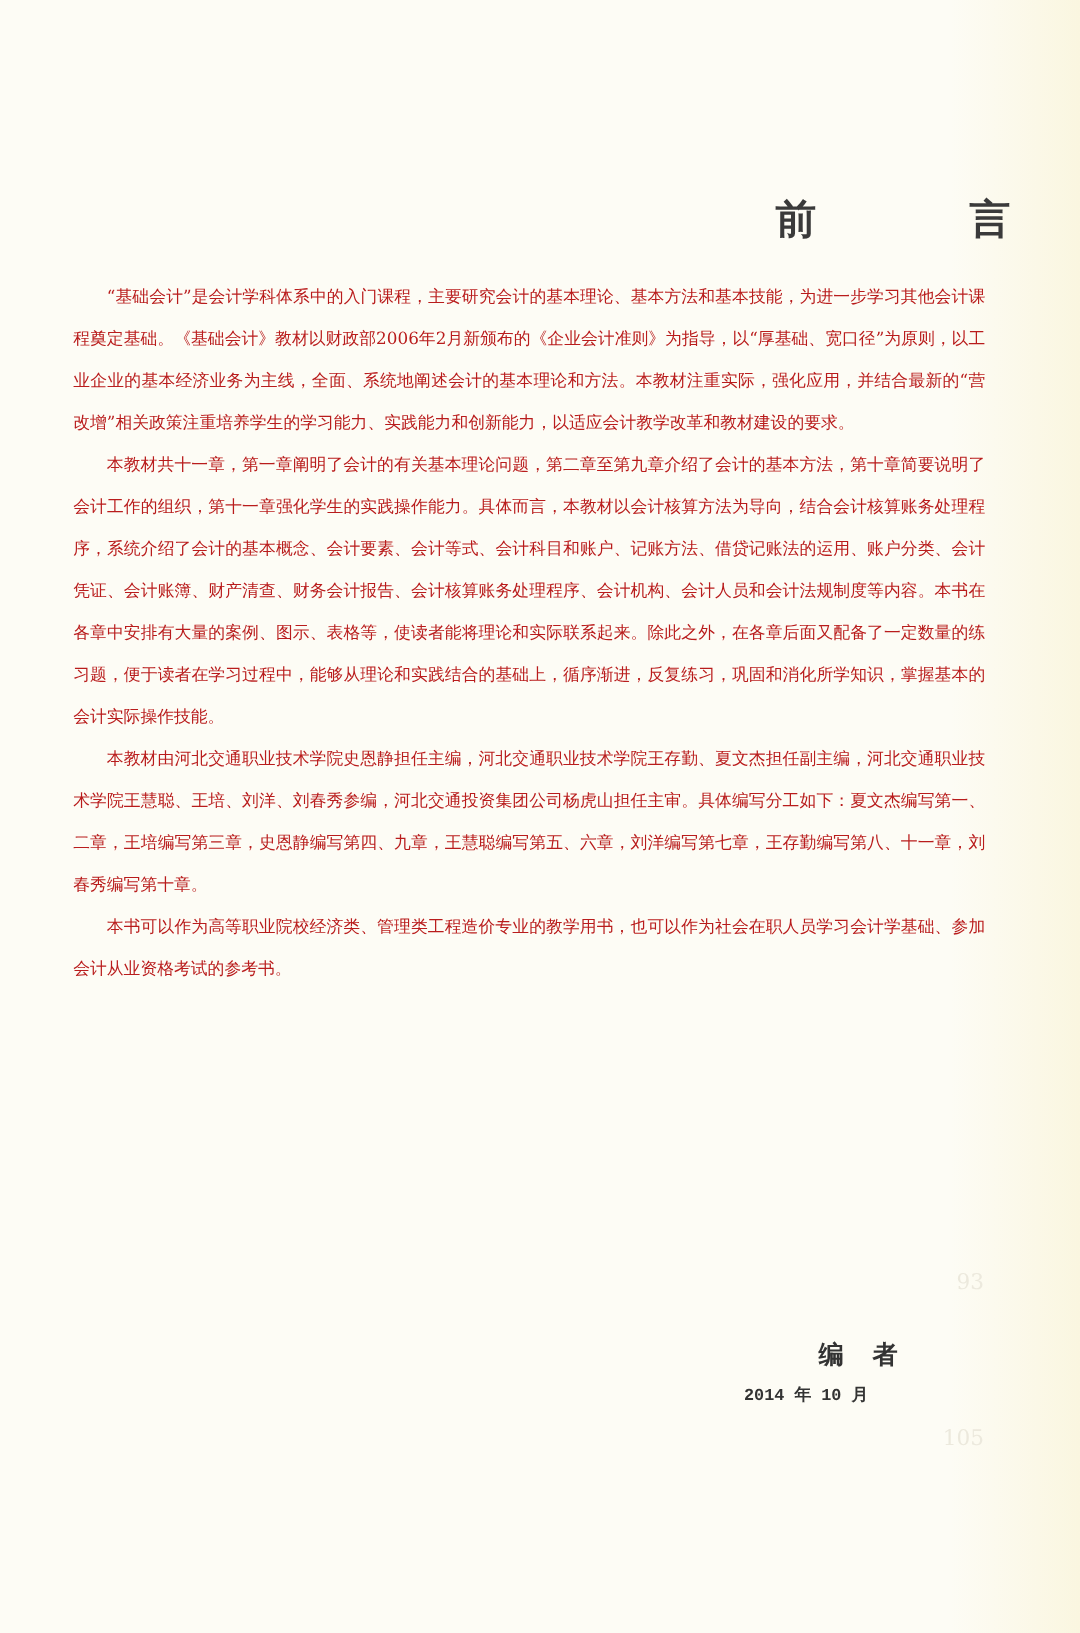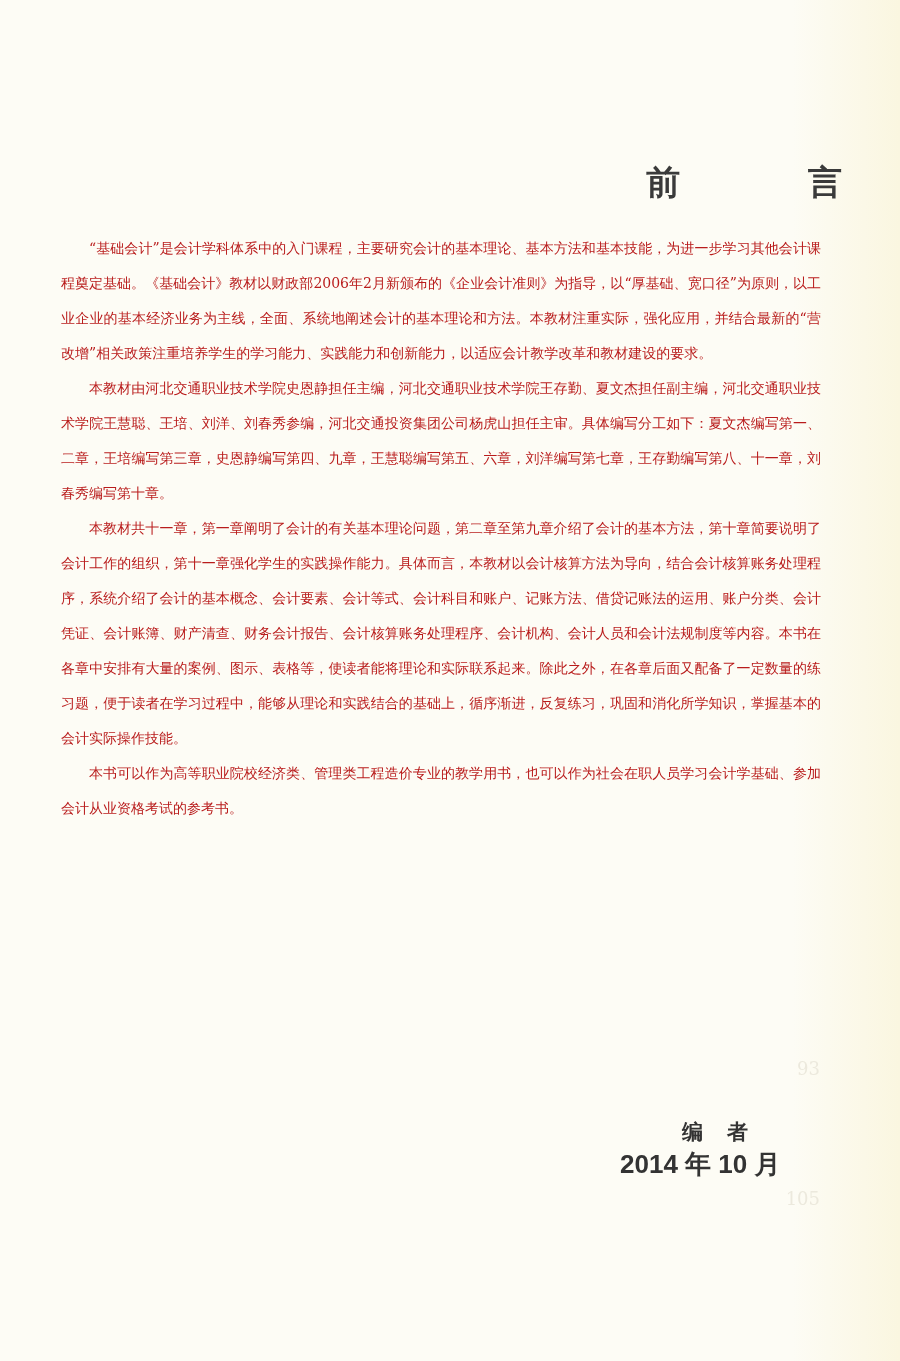--- a/index.html
+++ b/index.html
@@ -25,43 +25,43 @@
     }
     .body-text {
       position: absolute; top: 231px; left: 61px; width: 760px;
       font-size: 14px; line-height: 35px;
       text-align: justify;
       color: #b91c1c;
     }
     .para { margin: 0; text-indent: 2em; }
     .signature {
       position: absolute; top: 1116px; left: 620px; width: 200px;
-      font-family: Liberation Sans, sans-serif;
+      font-family: Liberation Mono, monospace;
       font-weight: bold; color: #333;
     }
     .sig-role { font-size: 21px; letter-spacing: 24px; margin-left: 62px; line-height: 32px; }
-    .sig-date { font-size: 26px; line-height: 32px; margin-left: 0; }
+    .sig-date { font-size: 14px; line-height: 32px; margin-left: 0; }
     .ghost {
       position: absolute; right: 80px; font-size: 18px; color: #ece9dd;
       font-family: "DejaVu Serif", serif;
     }
   </style>
 </head>
 <body>
 
 <div class="page-tint"></div>
 
 <div class="ghost" style="top:1058px">93</div>
 <div class="ghost" style="top:1188px">105</div>
 
 <h1 class="title" style="margin:0;">前 言</h1>
 
 <div class="body-text">
   <p class="para">“基础会计”是会计学科体系中的入门课程，主要研究会计的基本理论、基本方法和基本技能，为进一步学习其他会计课程奠定基础。《基础会计》教材以财政部2006年2月新颁布的《企业会计准则》为指导，以“厚基础、宽口径”为原则，以工业企业的基本经济业务为主线，全面、系统地阐述会计的基本理论和方法。本教材注重实际，强化应用，并结合最新的“营改增”相关政策注重培养学生的学习能力、实践能力和创新能力，以适应会计教学改革和教材建设的要求。</p>
+  <p class="para">本教材共十一章，第一章阐明了会计的有关基本理论问题，第二章至第九章介绍了会计的基本方法，第十章简要说明了会计工作的组织，第十一章强化学生的实践操作能力。具体而言，本教材以会计核算方法为导向，结合会计核算账务处理程序，系统介绍了会计的基本概念、会计要素、会计等式、会计科目和账户、记账方法、借贷记账法的运用、账户分类、会计凭证、会计账簿、财产清查、财务会计报告、会计核算账务处理程序、会计机构、会计人员和会计法规制度等内容。本书在各章中安排有大量的案例、图示、表格等，使读者能将理论和实际联系起来。除此之外，在各章后面又配备了一定数量的练习题，便于读者在学习过程中，能够从理论和实践结合的基础上，循序渐进，反复练习，巩固和消化所学知识，掌握基本的会计实际操作技能。</p>
   <p class="para">本教材由河北交通职业技术学院史恩静担任主编，河北交通职业技术学院王存勤、夏文杰担任副主编，河北交通职业技术学院王慧聪、王培、刘洋、刘春秀参编，河北交通投资集团公司杨虎山担任主审。具体编写分工如下：夏文杰编写第一、二章，王培编写第三章，史恩静编写第四、九章，王慧聪编写第五、六章，刘洋编写第七章，王存勤编写第八、十一章，刘春秀编写第十章。</p>
-  <p class="para">本教材共十一章，第一章阐明了会计的有关基本理论问题，第二章至第九章介绍了会计的基本方法，第十章简要说明了会计工作的组织，第十一章强化学生的实践操作能力。具体而言，本教材以会计核算方法为导向，结合会计核算账务处理程序，系统介绍了会计的基本概念、会计要素、会计等式、会计科目和账户、记账方法、借贷记账法的运用、账户分类、会计凭证、会计账簿、财产清查、财务会计报告、会计核算账务处理程序、会计机构、会计人员和会计法规制度等内容。本书在各章中安排有大量的案例、图示、表格等，使读者能将理论和实际联系起来。除此之外，在各章后面又配备了一定数量的练习题，便于读者在学习过程中，能够从理论和实践结合的基础上，循序渐进，反复练习，巩固和消化所学知识，掌握基本的会计实际操作技能。</p>
   <p class="para">本书可以作为高等职业院校经济类、管理类工程造价专业的教学用书，也可以作为社会在职人员学习会计学基础、参加会计从业资格考试的参考书。</p>
 </div>
 
 <div class="signature">
   <div class="sig-role">编者</div>
   <div class="sig-date">2014 年 10 月</div>
 </div>
 
 </body></html>

